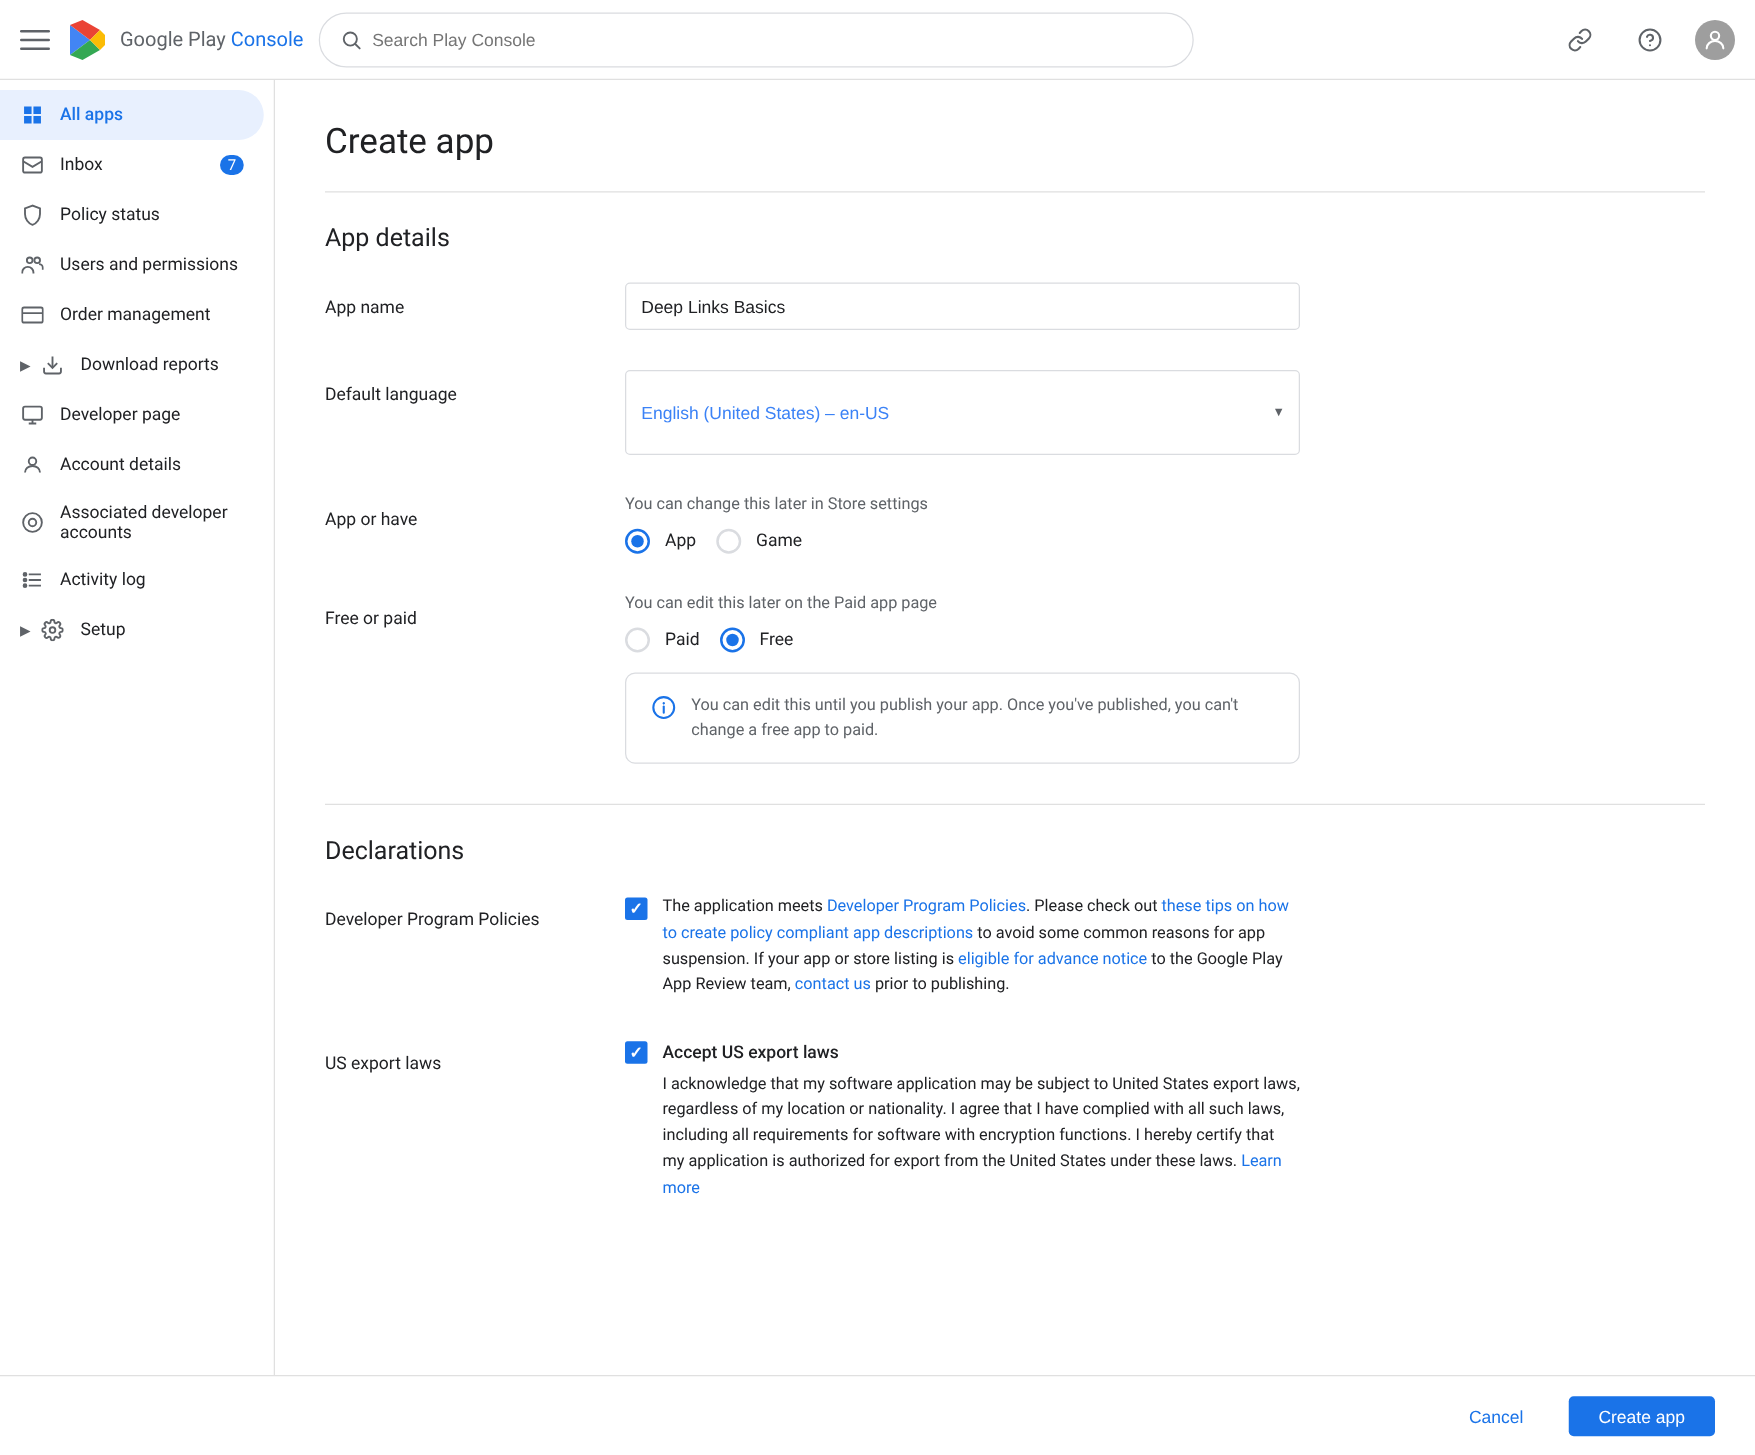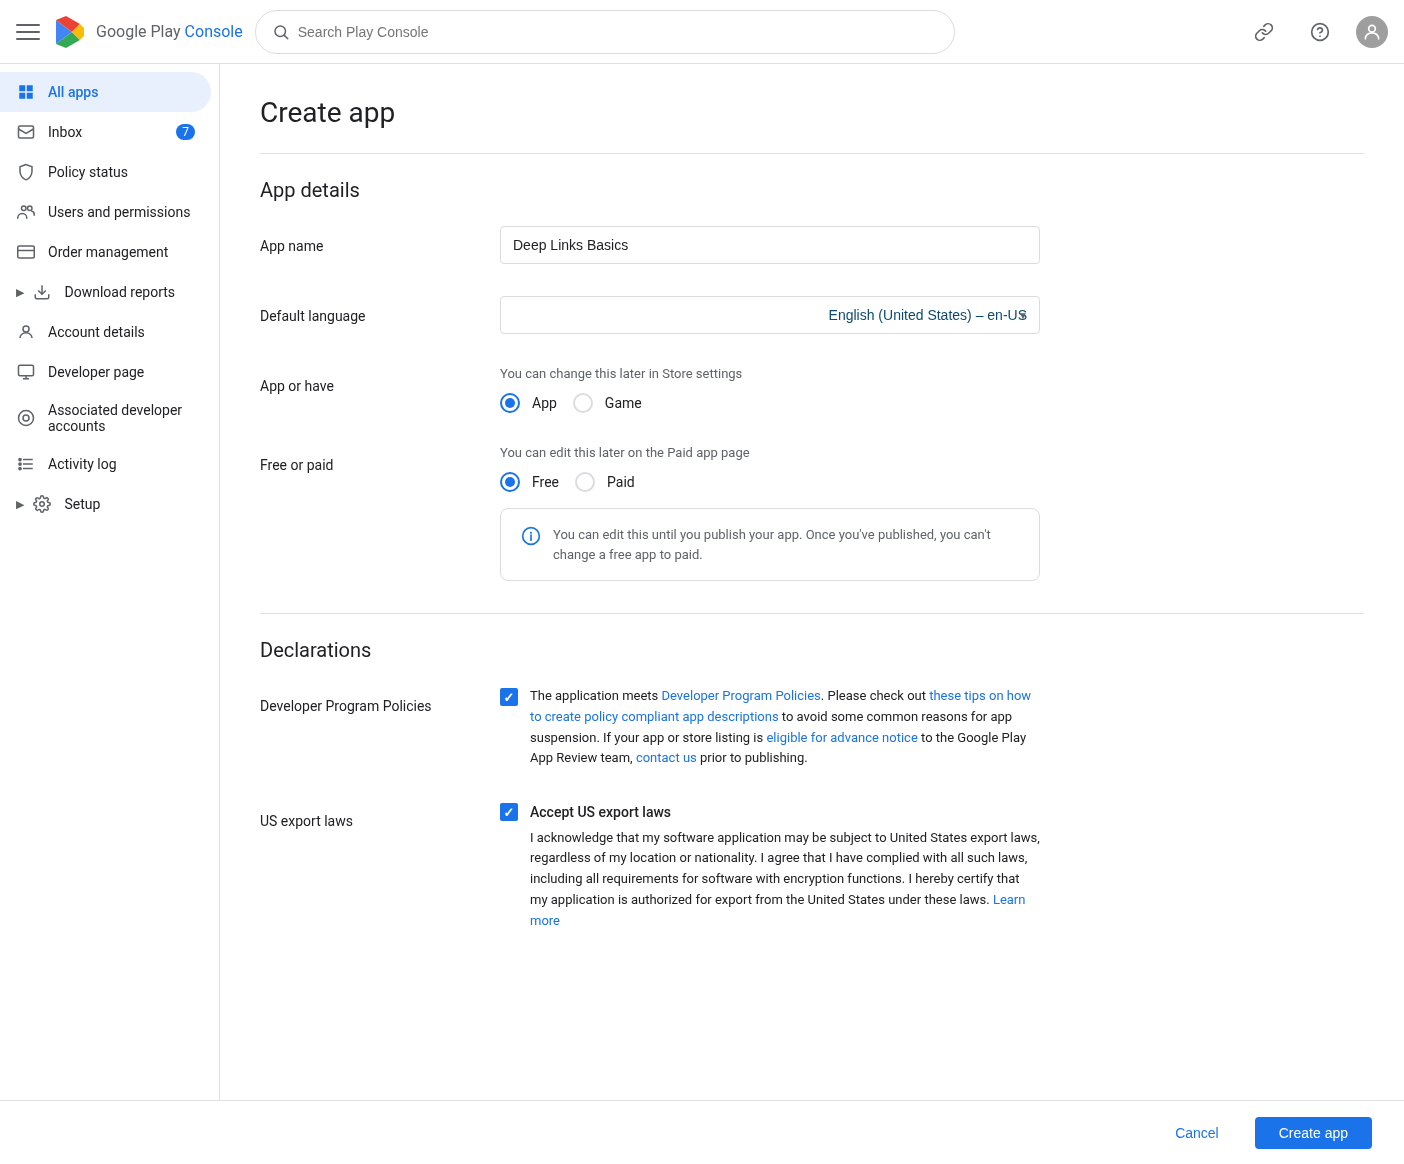--- a/index.html
+++ b/index.html
@@ -35,21 +35,21 @@
     .page-title { font-size: 28px; font-weight: 400; color: #202124; margin-bottom: 8px; }
     .section-divider { border: none; border-top: 1px solid #e0e0e0; margin: 24px 0; }
     .section-title { font-size: 20px; font-weight: 400; color: #202124; margin-bottom: 24px; }
 
     .form-row { display: flex; margin-bottom: 32px; gap: 40px; }
     .form-label { width: 200px; flex-shrink: 0; font-size: 14px; color: #202124; padding-top: 12px; }
     .form-field { flex: 1; max-width: 540px; }
     .text-input { width: 100%; padding: 10px 12px; border: 1px solid #dadce0; border-radius: 4px; font-size: 14px; color: #202124; outline: none; }
     .input-hint { display: flex; justify-content: space-between; font-size: 12px; color: #5f6368; margin-top: 4px; }
 
-    .select-input { width: 100%; padding: 10px 12px; border: 1px solid #dadce0; border-radius: 4px; font-size: 14px; color: #0c4a6e; background: #fff; cursor: pointer; appearance: none; outline: none; text-align: right; }
+    .select-input { width: 100%; padding: 25px 12px; border: 1px solid #dadce0; border-radius: 4px; font-size: 14px; color: #3b82f6; background: #fff; cursor: pointer; appearance: none; outline: none; }
     .select-wrapper { position: relative; }
     .select-wrapper::after { content: '▼'; position: absolute; right: 12px; top: 50%; transform: translateY(-50%); font-size: 10px; color: #5f6368; pointer-events: none; }
 
     .radio-group { display: flex; gap: 16px; }
     .radio-hint { font-size: 13px; color: #5f6368; margin-bottom: 12px; }
     .radio-option { display: flex; align-items: center; gap: 12px; cursor: pointer; font-size: 14px; }
     .radio-circle { width: 20px; height: 20px; border-radius: 50%; border: 2px solid #dadce0; display: flex; align-items: center; justify-content: center; flex-shrink: 0; }
     .radio-circle.checked { border-color: #1a73e8; }
     .radio-circle.checked::after { content: ''; width: 10px; height: 10px; border-radius: 50%; background: #1a73e8; }
 
@@ -183,35 +183,35 @@
             <polyline points="7 10 12 15 17 10"></polyline>
             <line x1="12" y1="15" x2="12" y2="3"></line>
           </svg>
       </span>
       <span class="sidebar-item-text">Download reports</span>
     </div>
 
     <div class="sidebar-item">
       <span class="sidebar-icon">
         <svg width="18" height="18" viewBox="0 0 24 24" fill="none" stroke="#5f6368" stroke-width="2">
+            <rect x="2" y="3" width="20" height="14" rx="2"></rect>
+            <path d="M8 21h8m-4-4v4"></path>
+          </svg>
+      </span>
+      <span class="sidebar-item-text">Developer page</span>
+    </div>
+
+    <div class="sidebar-item">
+      <span class="sidebar-icon">
+        <svg width="18" height="18" viewBox="0 0 24 24" fill="none" stroke="#5f6368" stroke-width="2">
             <circle cx="12" cy="8" r="4"></circle>
             <path d="M4 20c0-4 3.58-7 8-7s8 3 8 7"></path>
           </svg>
       </span>
       <span class="sidebar-item-text">Account details</span>
-    </div>
-
-    <div class="sidebar-item">
-      <span class="sidebar-icon">
-        <svg width="18" height="18" viewBox="0 0 24 24" fill="none" stroke="#5f6368" stroke-width="2">
-            <rect x="2" y="3" width="20" height="14" rx="2"></rect>
-            <path d="M8 21h8m-4-4v4"></path>
-          </svg>
-      </span>
-      <span class="sidebar-item-text">Developer page</span>
     </div>
 
     <div class="sidebar-item">
       <span class="sidebar-icon">
         <svg width="18" height="18" viewBox="0 0 24 24" fill="none" stroke="#5f6368" stroke-width="2">
             <circle cx="12" cy="12" r="10"></circle>
             <circle cx="12" cy="12" r="4"></circle>
           </svg>
       </span>
       <span class="sidebar-item-text">Associated developer accounts</span>
@@ -283,26 +283,26 @@
         </div>
       </div>
     </div>
 
     <div class="form-row">
       <div class="form-label">Free or paid</div>
       <div class="form-field">
         <div class="radio-hint">You can edit this later on the Paid app page</div>
         <div class="radio-group">
           <label class="radio-option">
+            <div class="radio-circle"></div>
+            <span>Paid</span>
+          </label>
+          <label class="radio-option">
             <div class="radio-circle checked"></div>
             <span>Free</span>
-          </label>
-          <label class="radio-option">
-            <div class="radio-circle"></div>
-            <span>Paid</span>
           </label>
         </div>
         <div class="info-box">
           <span class="info-icon">
             <svg width="20" height="20" viewBox="0 0 24 24" fill="none">
               <circle cx="12" cy="12" r="10" stroke="#1a73e8" stroke-width="2"></circle>
               <line x1="12" y1="8" x2="12" y2="8" stroke="#1a73e8" stroke-width="2" stroke-linecap="round"></line>
               <line x1="12" y1="11" x2="12" y2="17" stroke="#1a73e8" stroke-width="2" stroke-linecap="round"></line>
               <circle cx="12" cy="8" r="1" fill="#1a73e8"></circle>
             </svg>

